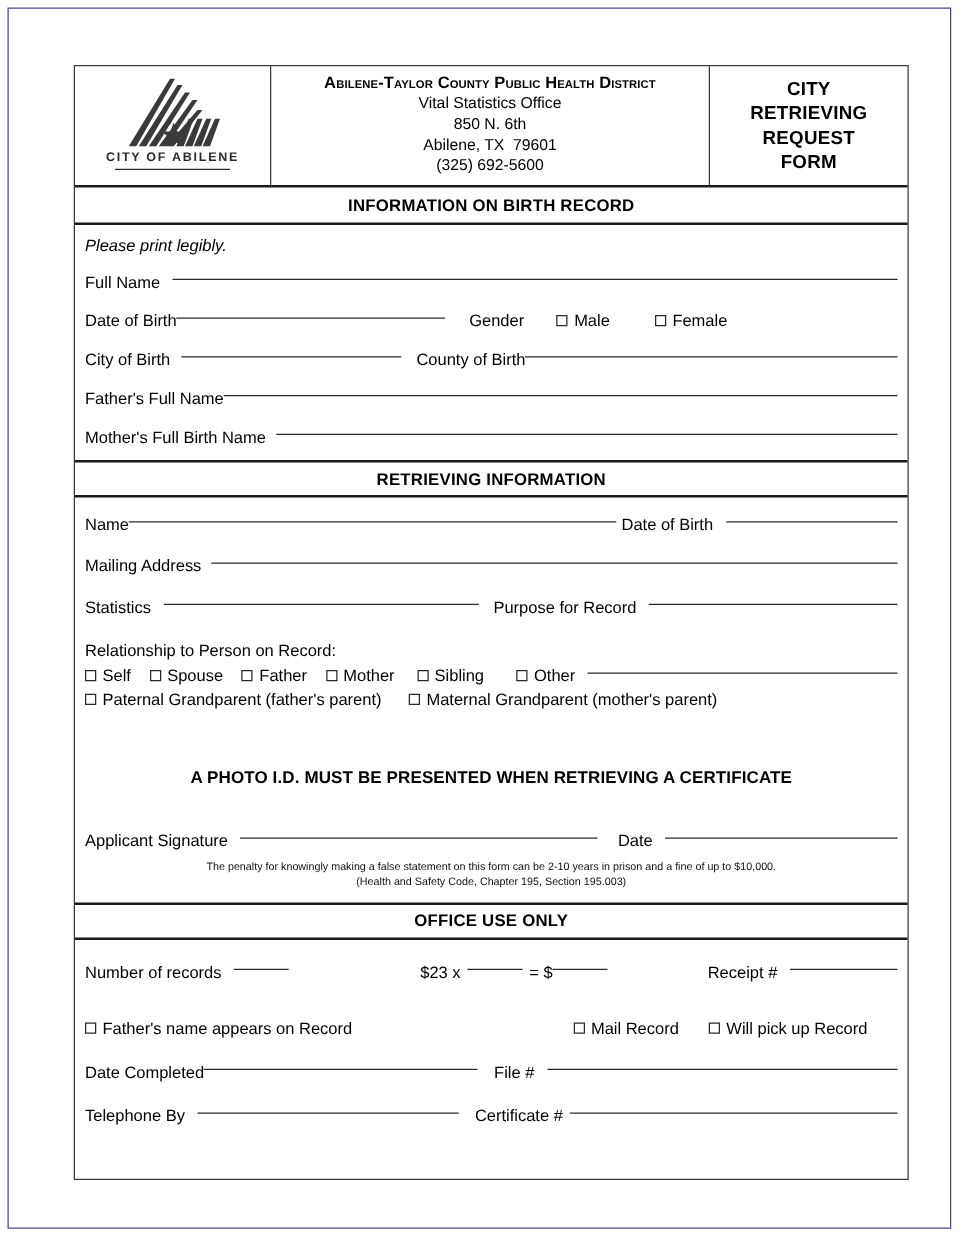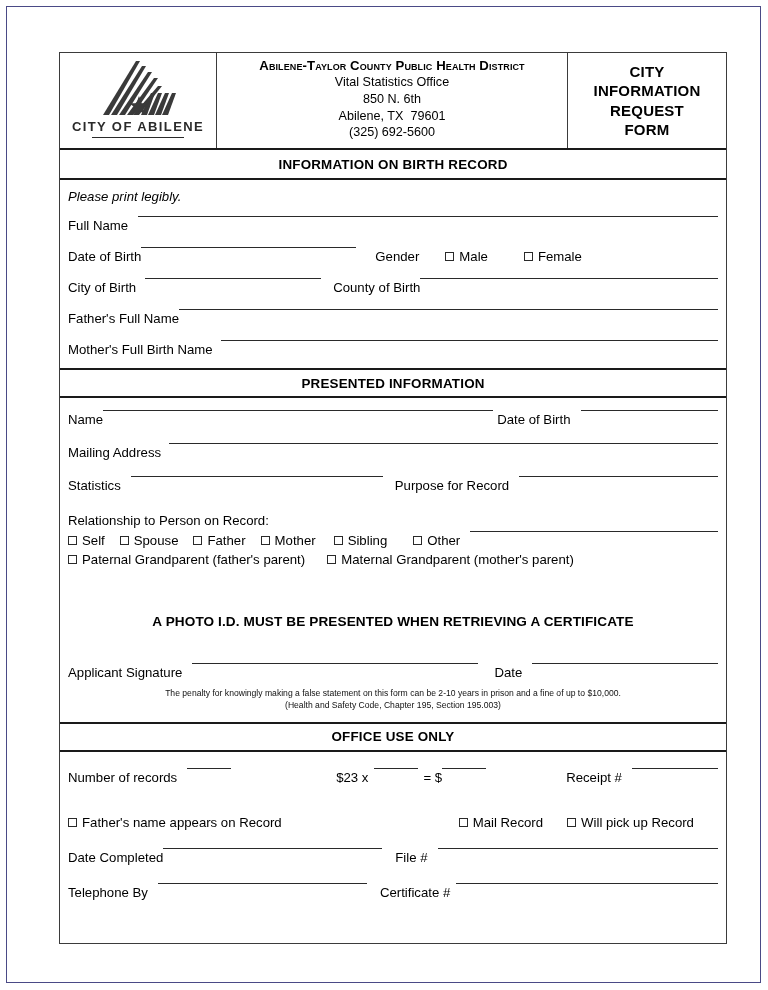--- a/index.html
+++ b/index.html
@@ -52,21 +52,21 @@
     border-right: 1.5px solid #3b3b3b;
     box-sizing: border-box;
     display: flex;
     flex-direction: column;
     align-items: center;
     justify-content: center;
     padding-bottom: 4px;
   }
   .logo-mark { display:block; }
   .logo-word {
-    font-size: 13px;
+    font-size: 10px;
     letter-spacing: 1.4px;
     font-weight: 600;
     color: #2a2a2a;
     margin-top: 2px;
   }
   .logo-rule {
     width: 92px;
     height: 1.5px;
     background: #2a2a2a;
     margin-top: 3px;
@@ -120,21 +120,21 @@
     letter-spacing: .2px;
     border-bottom: 2.5px solid #1a1a1a;
     box-sizing: border-box;
   }
 
   
   .block { padding: 0 8px; box-sizing: border-box; }
 
   .row {
     display: flex;
-    align-items: flex-start;
+    align-items: center;
     font-size: 13.2px;
     white-space: nowrap;
   }
   .lbl { flex: none; }
   .rule {
     border-bottom: 1.2px solid #2a2a2a;
     flex: none;
     height: 0;
     position: relative;
     top: -2px;
@@ -214,21 +214,21 @@
         <div class="hdr-org">Abilene-Taylor County Public Health District</div>
         <div class="hdr-line">Vital Statistics Office</div>
         <div class="hdr-line">850 N. 6th</div>
         <div class="hdr-line">Abilene, TX  79601</div>
         <div class="hdr-line">(325) 692-5600</div>
       </div>
 
       <div class="hdr-right">
         <div class="hdr-title">
           <div>CITY</div>
-          <div>INFORMATION</div>
+          <div>RETRIEVING</div>
           <div>REQUEST</div>
           <div>FORM</div>
         </div>
       </div>
     </div>
 
     <div class="section-bar">INFORMATION ON BIRTH RECORD</div>
 
     <div class="block" style="padding-top:9px;">
 
@@ -274,21 +274,21 @@
         <span class="rule grow"></span>
       </div>
 
       <div class="row" style="margin-bottom:11px;">
         <span class="lbl">Mother's Full Birth Name</span>
         <span class="gap" style="width:8px;"></span>
         <span class="rule grow"></span>
       </div>
     </div>
 
-    <div class="section-bar" style="border-top:2.5px solid #1a1a1a;">PRESENTED INFORMATION</div>
+    <div class="section-bar" style="border-top:2.5px solid #1a1a1a;">RETRIEVING INFORMATION</div>
 
     <div class="block" style="padding-top:14px;">
 
       <div class="row" style="margin-bottom:18px;">
         <span class="lbl">Name</span>
         <span class="rule" style="width:390px;"></span>
         <span class="gap" style="width:4px;"></span>
         <span class="lbl">Date of Birth</span>
         <span class="gap" style="width:10px;"></span>
         <span class="rule grow"></span>

